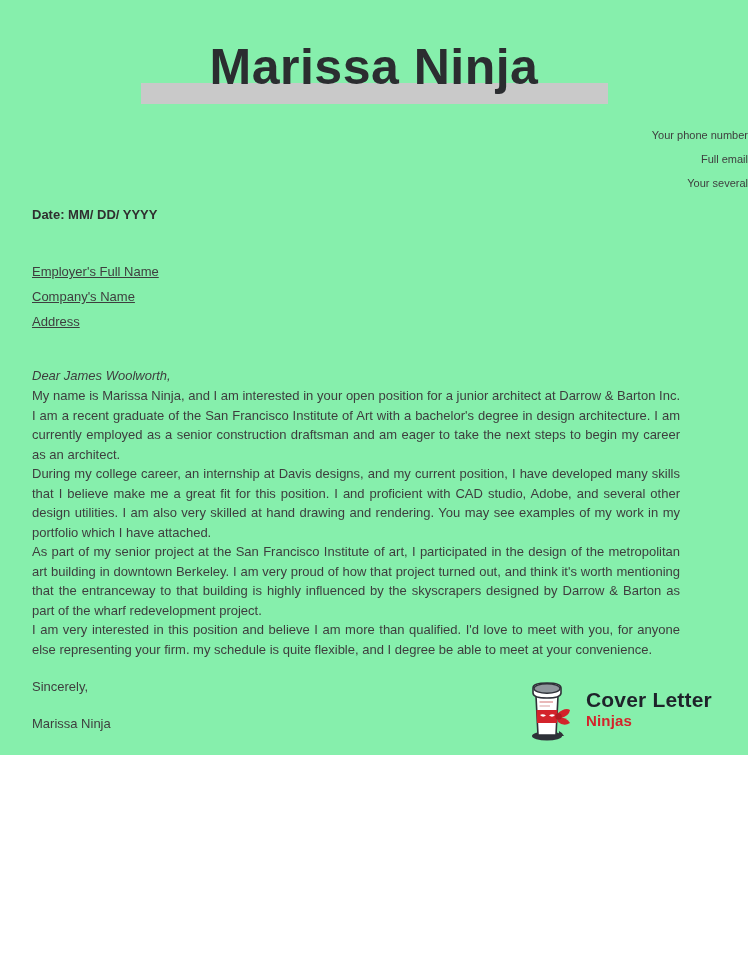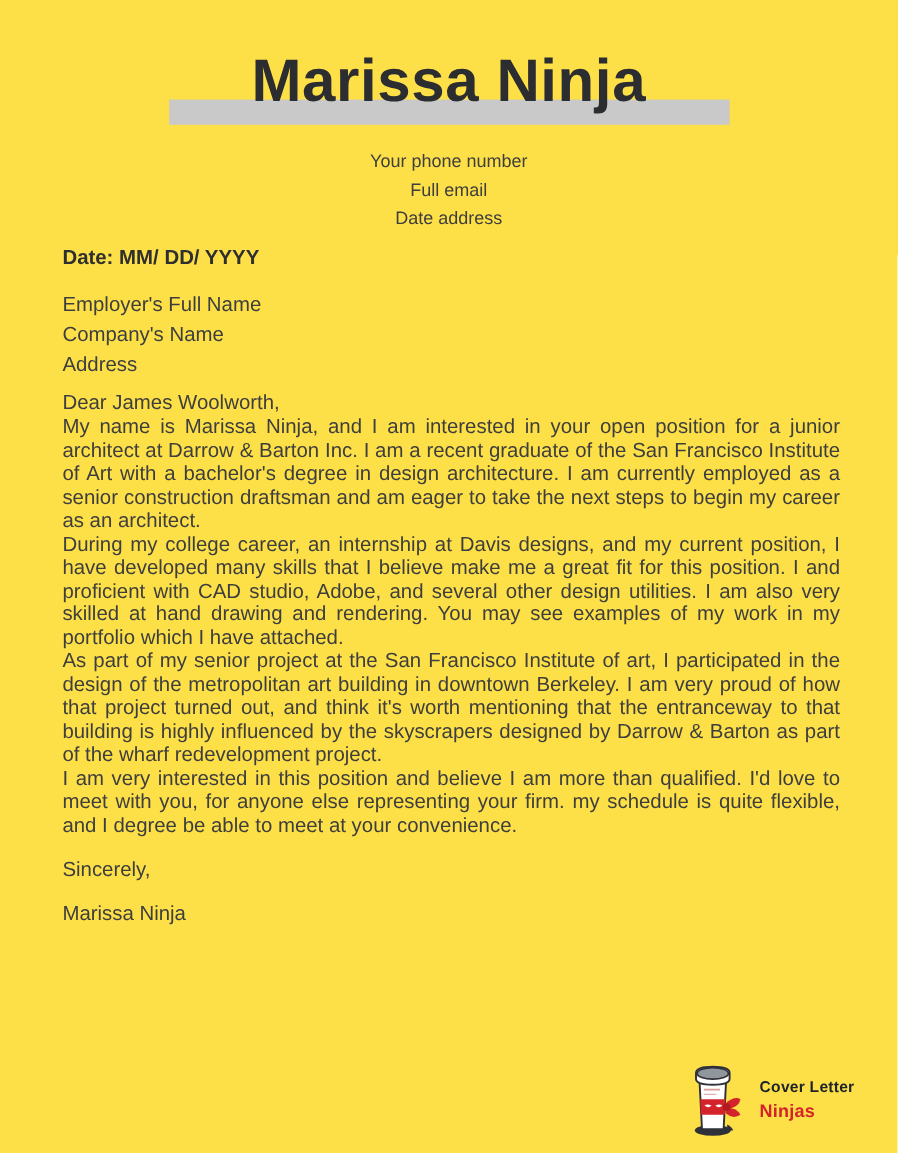--- a/index.html
+++ b/index.html
@@ -2,22 +2,22 @@
 <html><head>
 <meta charset="utf-8">
 <style>
   * { margin: 0; padding: 0; box-sizing: border-box; }
   html, body { background: #ffffff; }
   body { font-family: "Liberation Sans", sans-serif; }
 
   .page {
     position: relative;
     width: 748px;
-    height: 961px;
-    background: #fde047;
+    height: 755px;
+    background: #86efac;
     overflow: hidden;
     margin: 0 auto;
   }
 
   
   .header-bar {
     position: absolute;
     left: 141px;
     top: 83px;
     width: 467px;
@@ -36,82 +36,84 @@
     letter-spacing: 0.5px;
     color: #2b2d30;
     z-index: 1;
     line-height: 1.1;
   }
   .contact-block {
     position: absolute;
     top: 123px;
     left: 0;
     width: 100%;
-    text-align: center;
-    font-size: 15px;
+    text-align: right;
+    font-size: 11px;
     line-height: 24px;
     color: #3e3e3e;
     z-index: 1;
   }
 
   
   .letter {
     position: absolute;
-    left: 52px;
+    left: 32px;
     top: 205px;
     width: 648px;
-    font-size: 17px;
+    font-size: 13px;
     color: #3e3e3e;
   }
   .date-line {
     font-weight: 700;
     color: #2f2f2f;
     line-height: 20px;
   }
   .recipient-block {
-    margin-top: 16px;
+    margin-top: 34px;
     line-height: 25px;
+    text-decoration: underline;
   }
   .salutation {
-    margin-top: 10px;
+    margin-top: 32px;
     line-height: 20px;
+    font-style: italic;
   }
   .letter p.body-par {
     line-height: 19.5px;
     text-align: justify;
   }
   .closing   { margin-top: 18px; line-height: 19.5px; }
   .signature { margin-top: 17px; line-height: 19.5px; }
 
   
   .brand-logo {
     position: absolute;
     right: 36px;
     bottom: 14px;
     display: flex;
     align-items: center;
     gap: 9px;
   }
   .brand-logo .icon-wrap { width: 54px; height: 62px; }
   .logo-text { display: flex; flex-direction: column; line-height: 21px; }
-  .logo-text .line1 { font-size: 13px; font-weight: 700; color: #1e222a; letter-spacing: 0.2px; }
+  .logo-text .line1 { font-size: 21px; font-weight: 700; color: #1e222a; letter-spacing: 0.2px; }
   .logo-text .line2 { font-size: 15px; font-weight: 700; color: #d3232b; letter-spacing: 0.2px; }
 </style>
 </head>
 <body>
 
 <div class="page">
 
   <div class="header-bar"></div>
   <h1 class="page-title">Marissa Ninja</h1>
 
   <div class="contact-block">
     <div>Your phone number</div>
     <div>Full email</div>
-    <div>Date address</div>
+    <div>Your several</div>
   </div>
 
   <div class="letter">
     <div class="date-line">Date: MM/ DD/ YYYY</div>
 
     <div class="recipient-block">
       <div>Employer's Full Name</div>
       <div>Company's Name</div>
       <div>Address</div>
     </div>

